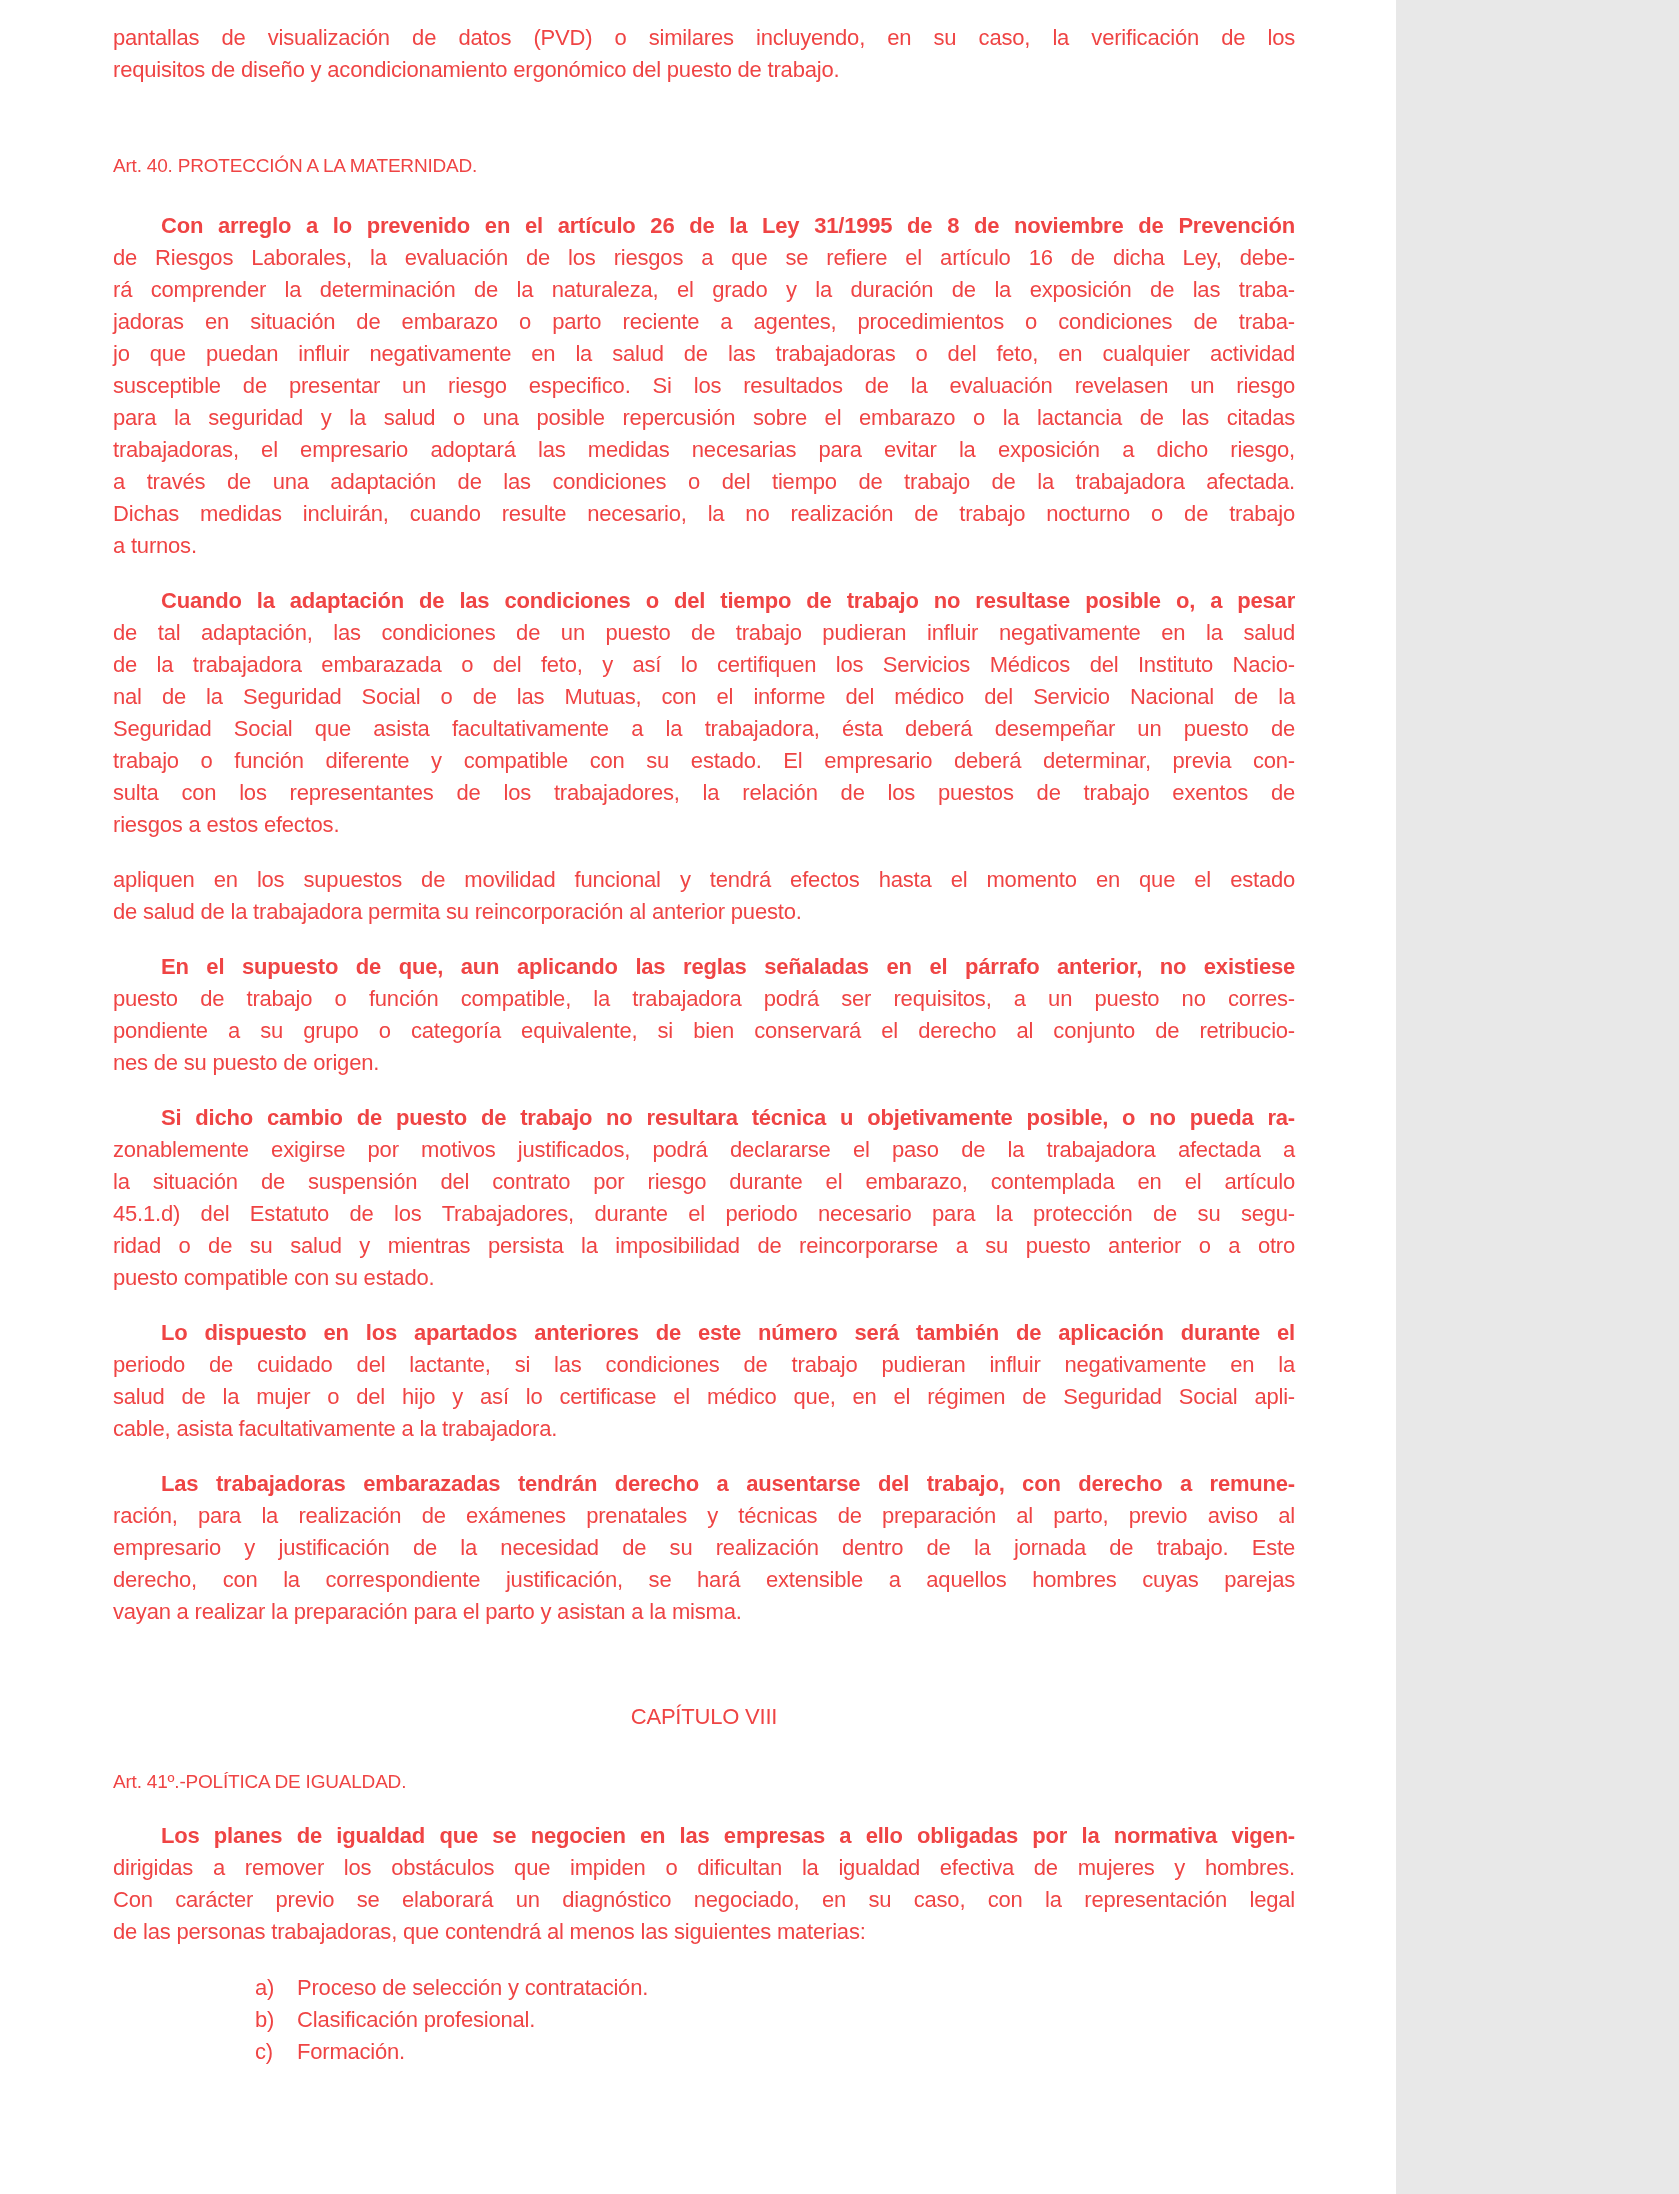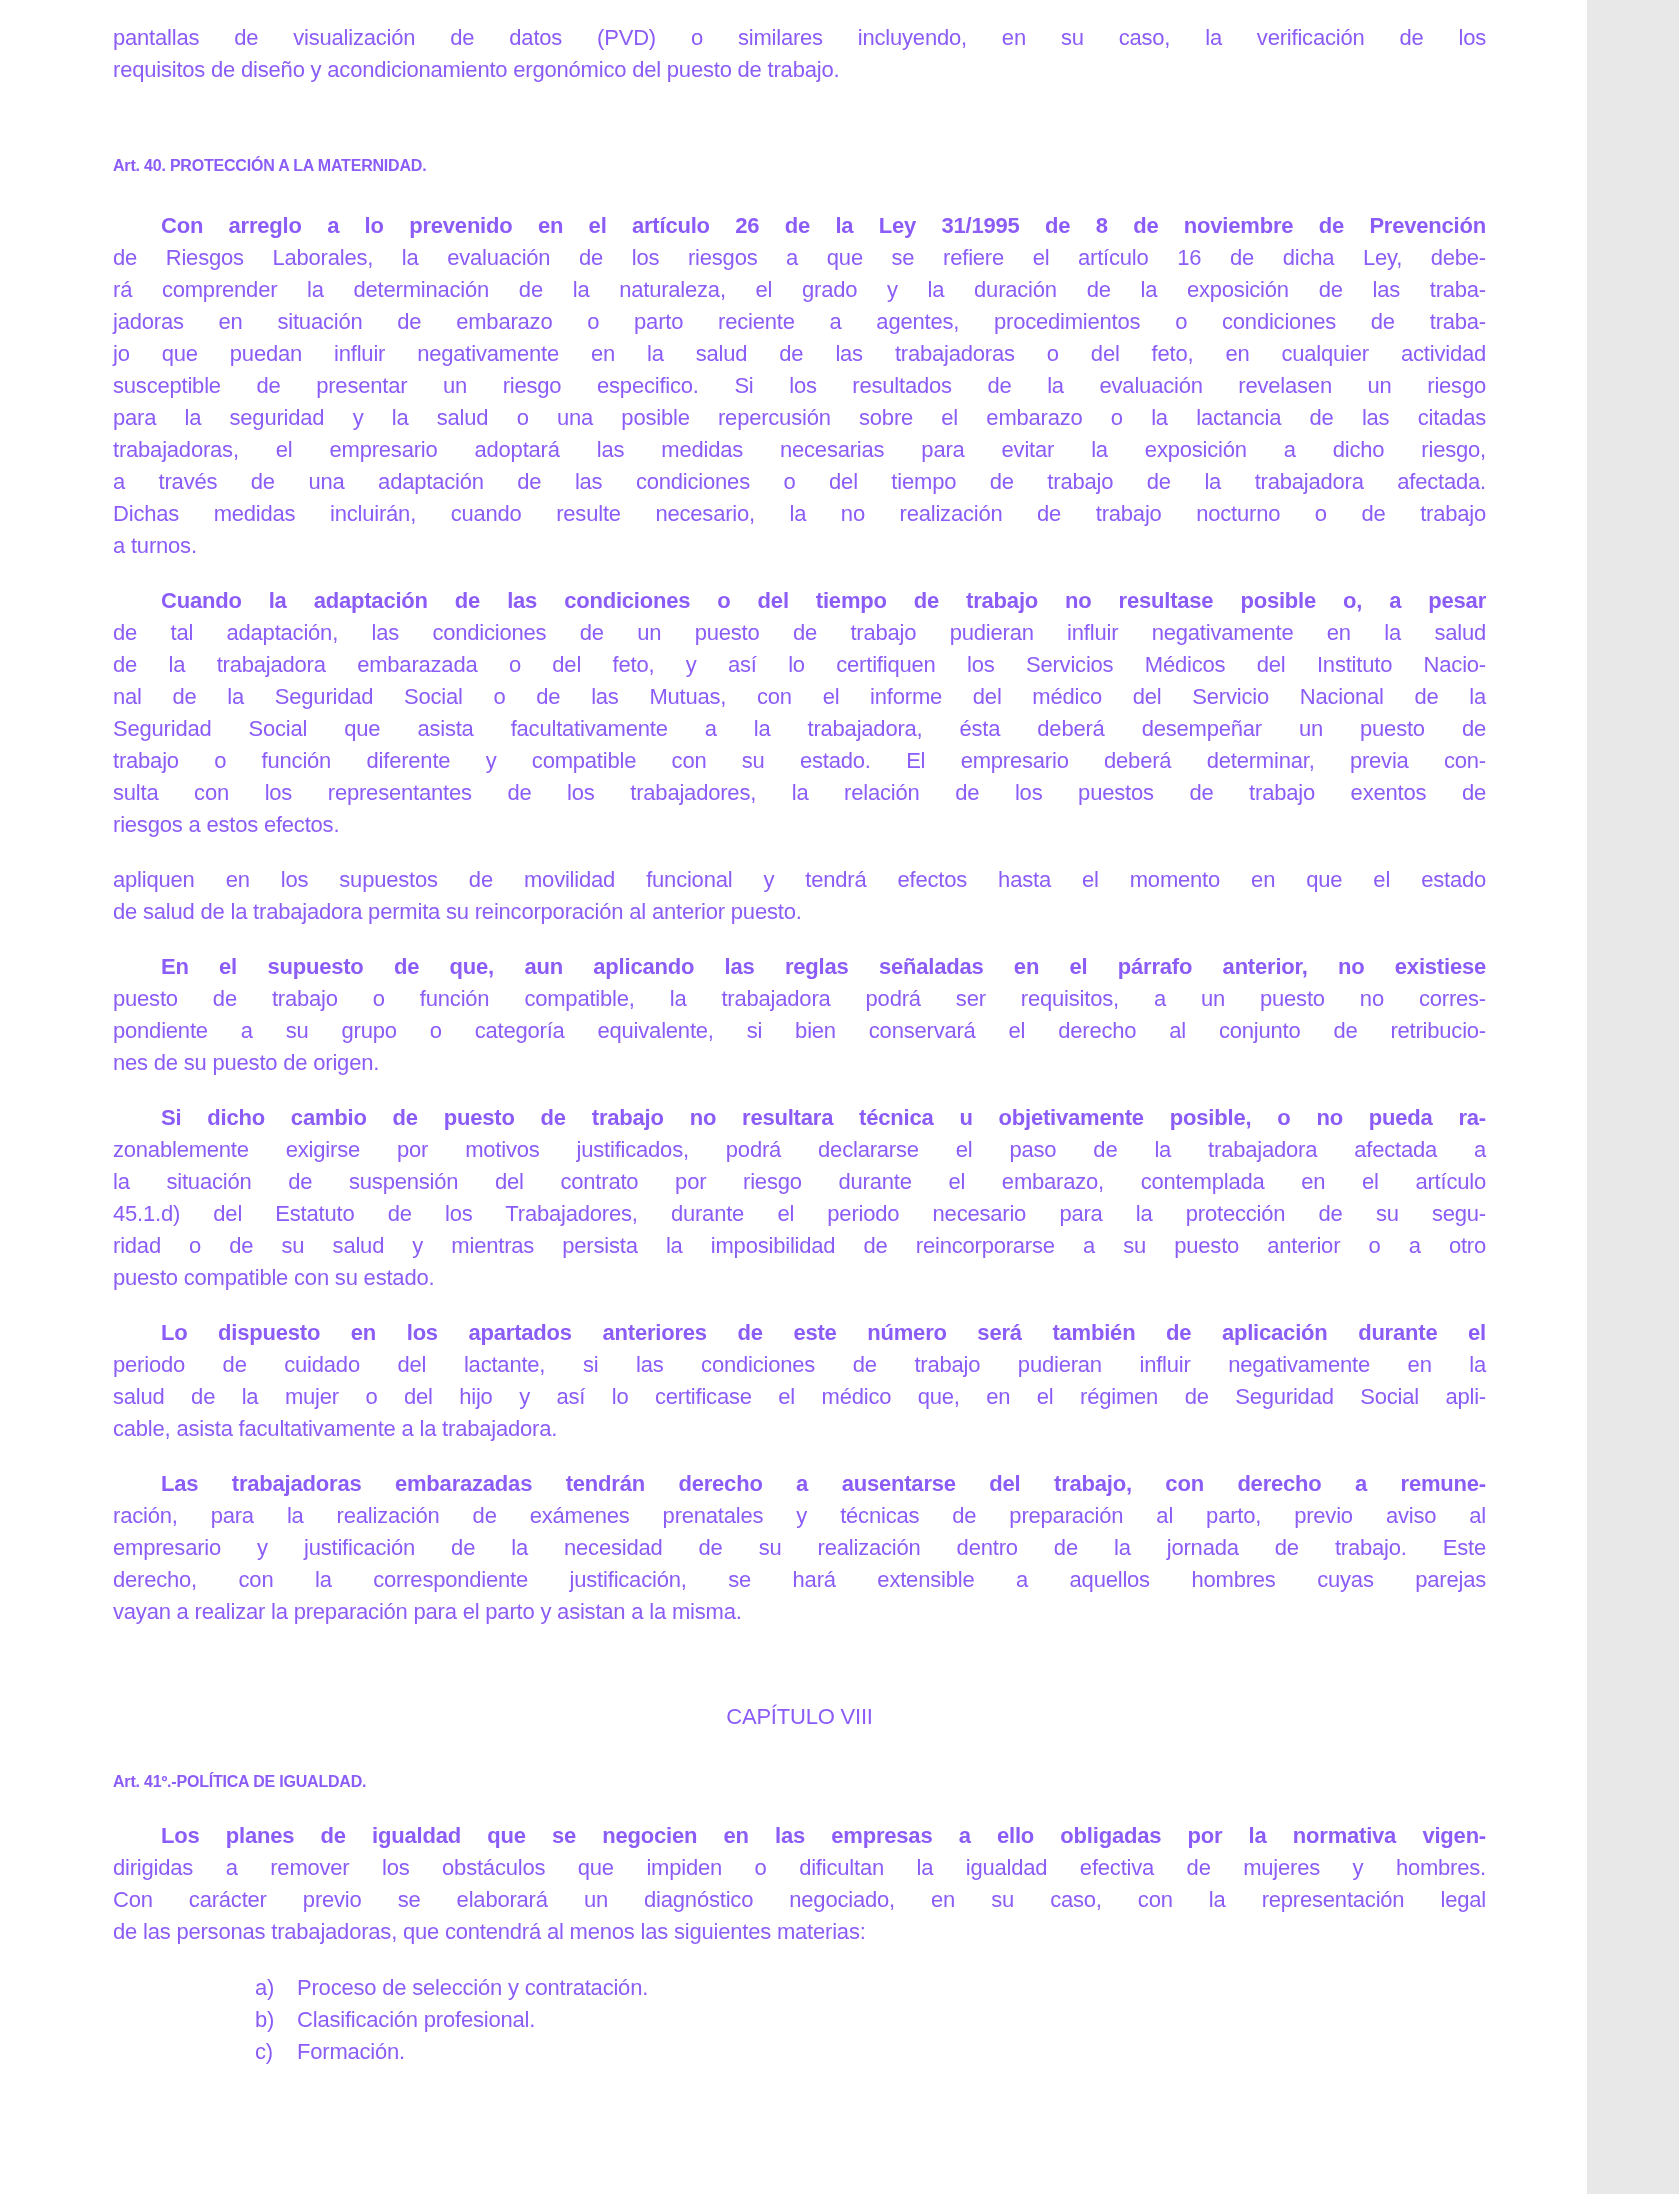--- a/index.html
+++ b/index.html
@@ -1,41 +1,41 @@
 <!DOCTYPE html>
 <html style="font-size:12.3px"><head>
 <meta charset="utf-8">
 <style>
   html, body { margin: 0; padding: 0; background: #e8e8e8; }
   .page {
     position: relative;
-    width: 1587px;
+    width: 1396px;
     height: 2194px;
     background: #ffffff;
     overflow: hidden;
     font-family: "Liberation Sans", "DejaVu Sans", sans-serif;
-    color: #8b5cf6;
+    color: #ef4444;
   }
   .content {
     padding: 21.5px 101px 0 113px;   
     font-size: 22px;
     line-height: 32px;
     letter-spacing: -0.2px;
   }
   .para { margin: 0 0 23px 0; }
   .para .line {
     text-align: justify;
     text-align-last: justify;
   }
   .para .line.last { text-align-last: left; }
   .para.indent-first .line.first { text-indent: 48px; font-weight: bold; }
 
   .art-heading {
-    font-weight: bold;
-    font-size: 16px;
+    font-weight: normal;
+    font-size: 19px;
     line-height: 32px;
     margin: 0;
   }
   .art40-heading { margin: 64px 0 28px 0; }
   .art41-heading { margin: 33px 0 22px 0; }
 
   .chapter-title {
     text-align: center;
     margin-top: 73px;
     line-height: 32px;

